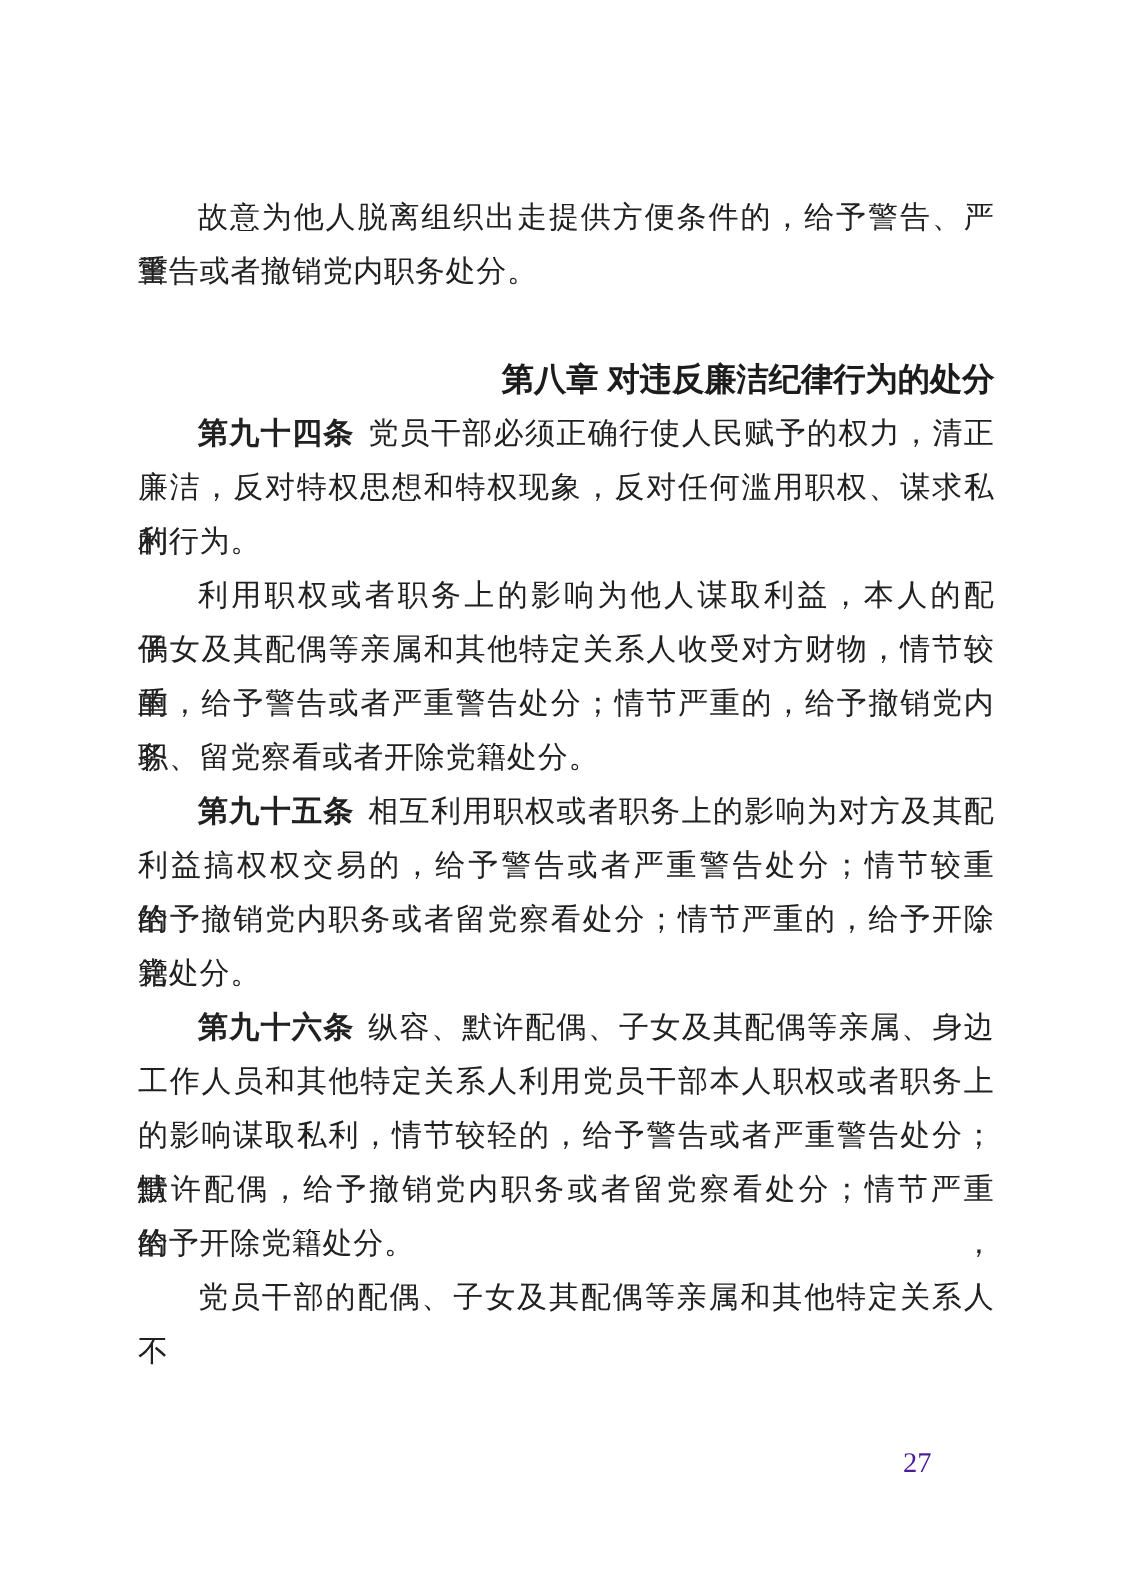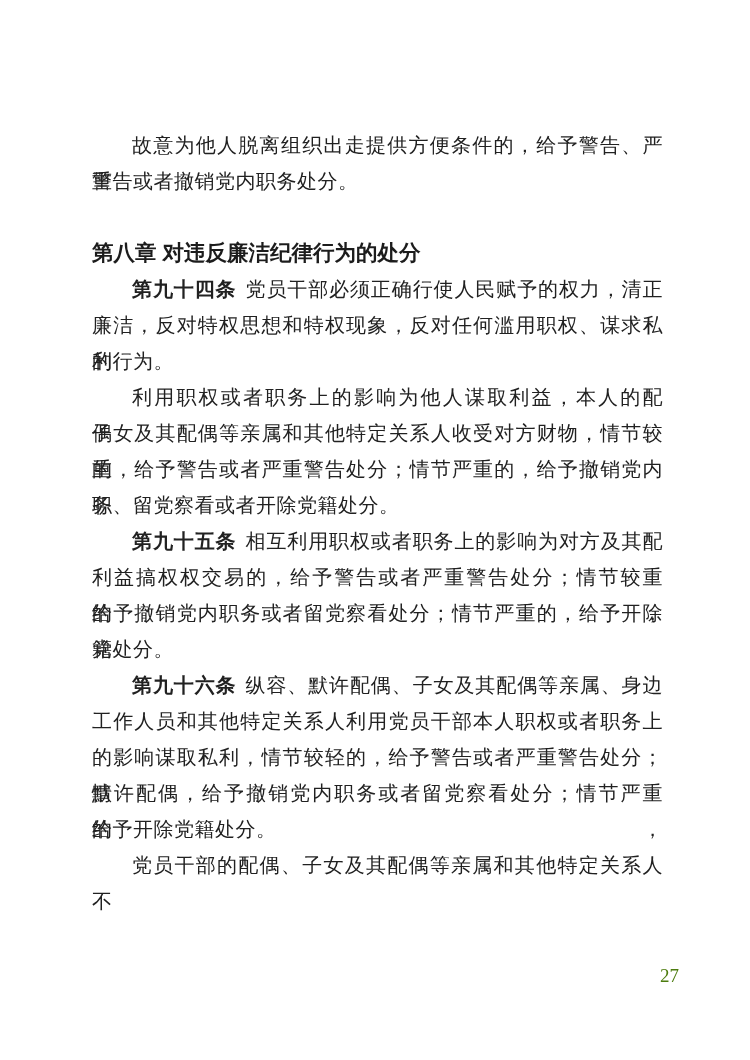--- a/index.html
+++ b/index.html
@@ -36,38 +36,38 @@
   }
   .line.para-end {
     text-align-last: left;
   }
   .spacer {
     height: 36px;
   }
   .heading {
     height: 36px;
     line-height: 36px;
-    text-align: left;
+    text-align: right;
     font-weight: bold;
     font-size: 21.5px;
     font-family: "Liberation Sans", "DejaVu Sans", sans-serif;
     color: #1c1c1c;
   }
   .term {
     font-weight: bold;
     margin-right: 0.45em;
   }
   .page-number {
     position: absolute;
-    left: 660px;
+    left: 602px;
     top: 963px;
     width: 34px;
     font-size: 19px;
     line-height: 26px;
-    color: #4d7c0f;
+    color: #4c1d95;
     font-family: "Liberation Serif", "DejaVu Serif", serif;
   }
 </style>
 </head>
 <body>
 
 <div class="page">
   <div class="content">
       <div class="line indent">故意为他人脱离组织出走提供方便条件的，给予警告、严重</div>
       <div class="line para-end">警告或者撤销党内职务处分。</div>

